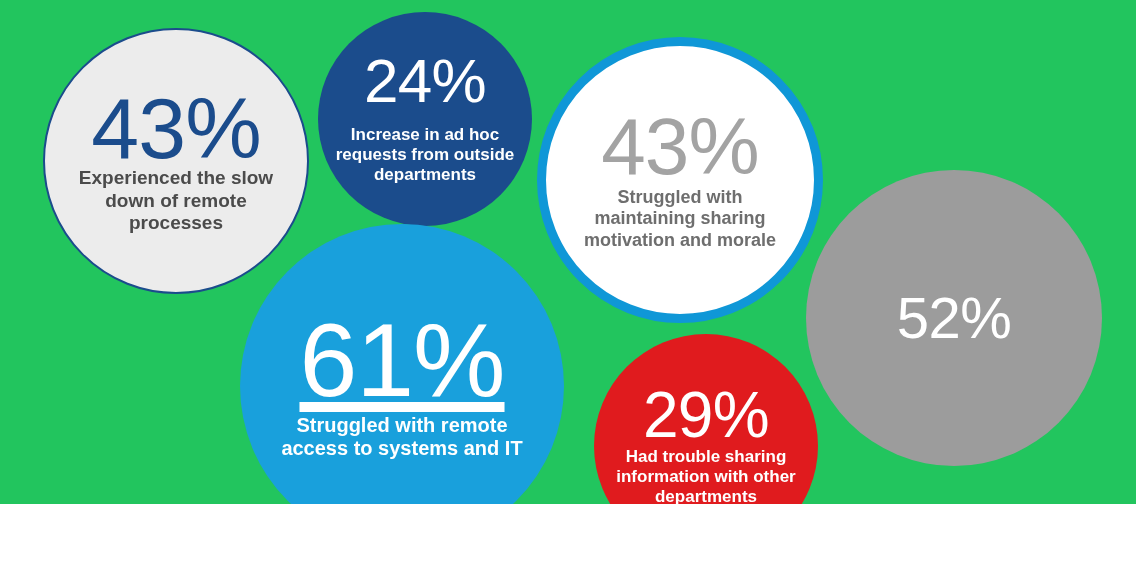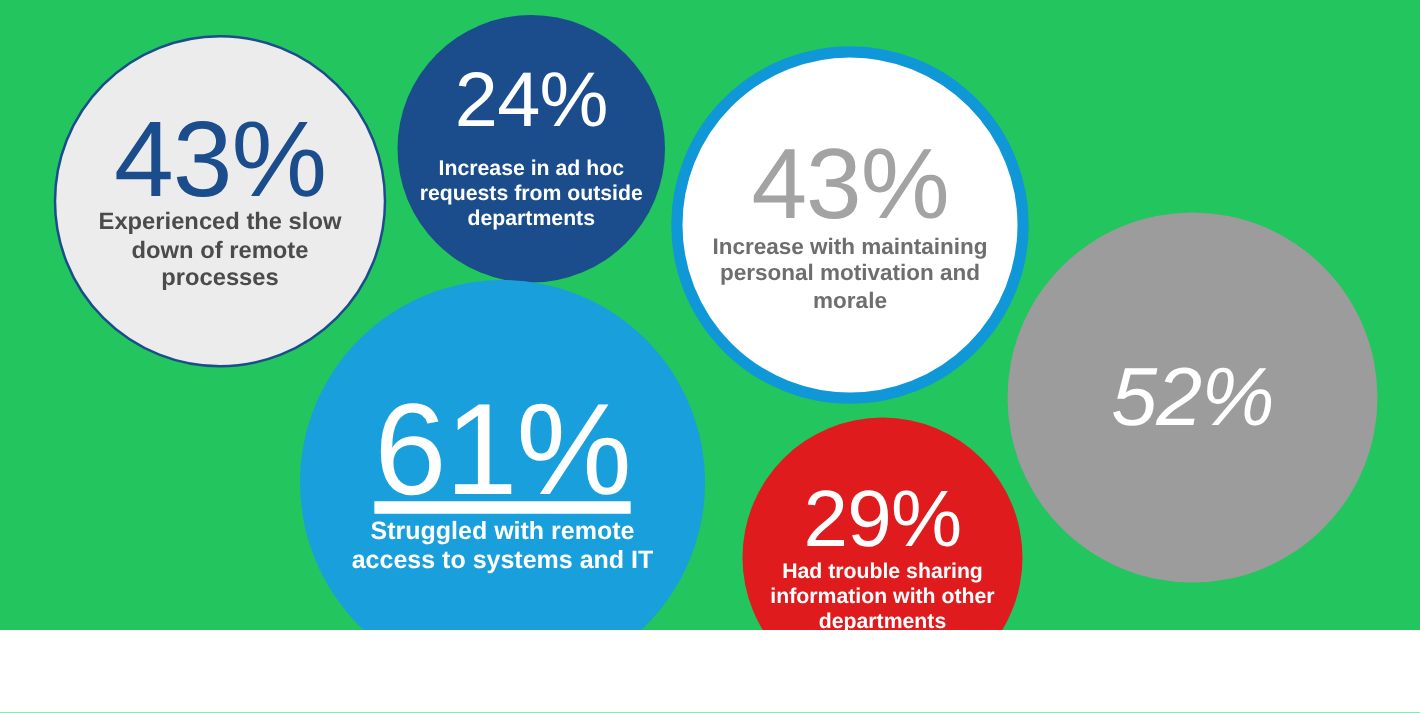--- a/index.html
+++ b/index.html
@@ -78,21 +78,21 @@
   }
   #bubble-morale .stat-value { font-size: 80px; color: #a3a3a3; margin-bottom: 2px; }
   #bubble-morale .stat-label { font-size: 18px; color: #6e6e6e; }
 
   
   #bubble-collab {
     left: 806px; top: 170px;
     width: 296px; height: 296px;
     background: #9c9c9c;
   }
-  #bubble-collab .stat-value { font-size: 66px; color: #ffffff; margin-bottom: 1px; font-style: italic; }
+  #bubble-collab .stat-value { font-size: 58px; color: #ffffff; margin-bottom: 1px; }
   #bubble-collab .stat-label { font-size: 19px; color: #4b4b4b; }
 
   
   #bubble-remote {
     left: 240px; top: 224px;
     width: 324px; height: 324px;
     background: #19a0dc;
   }
   #bubble-remote .stat-value { font-size: 104px; color: #ffffff; margin-bottom: 4px; text-decoration: underline; }
   #bubble-remote .stat-label { font-size: 20px; color: #ffffff; }
@@ -130,21 +130,21 @@
   <div class="stat-bubble" id="bubble-adhoc">
     <div class="bubble-inner">
       <div class="stat-value">24%</div>
       <div class="stat-label">Increase in ad hoc requests from outside departments</div>
     </div>
   </div>
 
   <div class="stat-bubble" id="bubble-morale">
     <div class="bubble-inner">
       <div class="stat-value">43%</div>
-      <div class="stat-label">Increase with maintaining personal motivation and morale</div>
+      <div class="stat-label">Struggled with maintaining sharing motivation and morale</div>
     </div>
   </div>
 
   <div class="stat-bubble" id="bubble-collab">
     <div class="bubble-inner">
       <div class="stat-value">52%</div>
     </div>
   </div>
 
   <div class="stat-bubble" id="bubble-remote">

